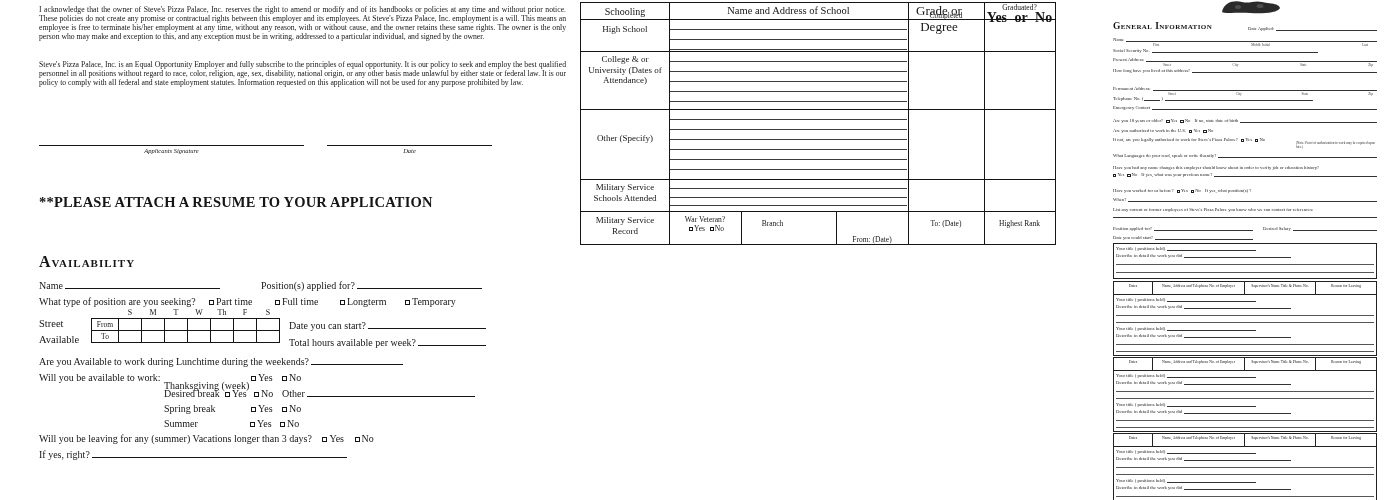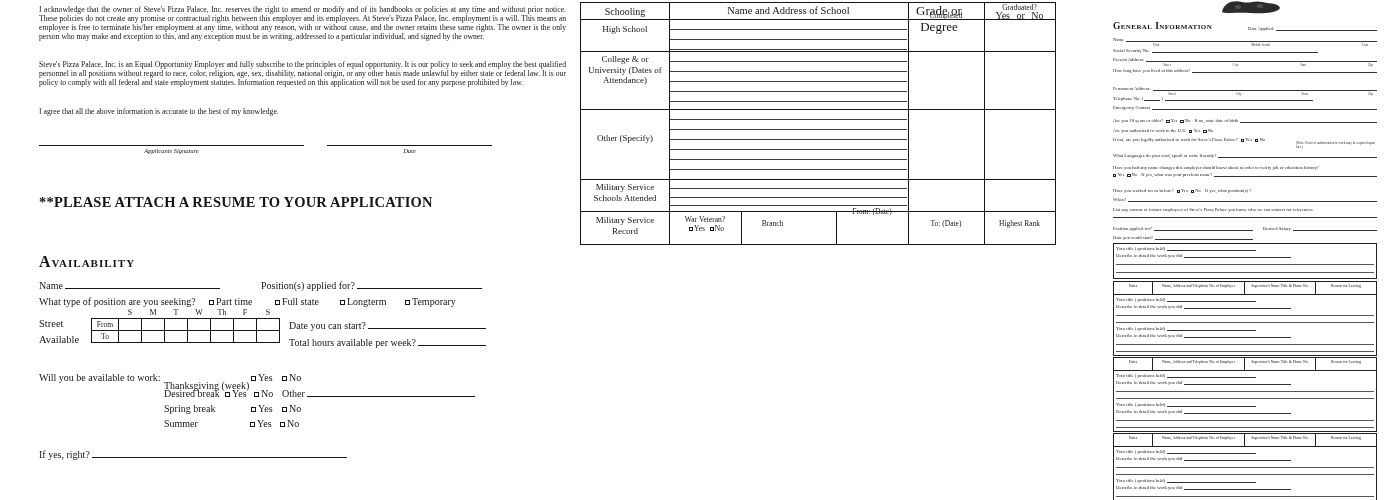--- a/index.html
+++ b/index.html
@@ -55,21 +55,20 @@
   .refbody .hl{position:absolute;left:2px;right:2px;border-top:.6px solid #555}
 </style>
 </head>
 <body>
 
 <div class="page">
 
   <div class="left">
     <div class="legal" style="top:5px">I acknowledge that the owner of Steve's Pizza Palace, Inc. reserves the right to amend or modify and of its handbooks or policies at any time and without prior notice.  These policies do not create any promise or contractual rights between this employer and its employees.  At Steve's Pizza Palace, Inc. employment is a will.  This means an employee is free to terminate his/her employment at any time, without any reason, with or without cause, and the owner retains these same rights.  The owner is the only person who may make and exception to this, and any exception must be in writing, addressed to a particular individual, and signed by the owner.</div>
     <div class="legal" style="top:60px">Steve's Pizza Palace, Inc. is an Equal Opportunity Employer and fully subscribe to the principles of equal opportunity.  It is our policy to seek and employ the best qualified personnel in all positions without regard to race, color, religion, age, sex, disability, national origin, or any other basis made unlawful by either state or federal law.  It is our policy to comply with all federal and state employment statutes.  Information requested on this application will not be used for any purpose prohibited by law.</div>
-    <div class="legal" style="top:107px">I agree that all the above information is accurate to the best of my knowledge.</div>
 
     <div class="sig" style="top:136px;left:0;width:265px">
       <div class="sigline"></div>
       <div class="siglab">Applicants Signature</div>
     </div>
     <div class="sig" style="top:136px;left:288px;width:165px">
       <div class="sigline"></div>
       <div class="siglab">Date</div>
     </div>
 
@@ -78,21 +77,21 @@
 
     <div class="row10" style="top:280px;left:0">
       <span>Name</span><span class="bl" style="width:155px"></span>
     </div>
     <div class="row10" style="top:280px;left:222px">
       <span>Position(s) applied for?</span><span class="bl" style="width:125px"></span>
     </div>
 
     <div class="row10" style="top:296px;left:0">What type of position are you seeking?</div>
     <div class="row10" style="top:296px;left:170px"><span class="cb"></span><span>Part time</span></div>
-    <div class="row10" style="top:296px;left:236px"><span class="cb"></span><span>Full state</span></div>
+    <div class="row10" style="top:296px;left:236px"><span class="cb"></span><span>Full time</span></div>
     <div class="row10" style="top:296px;left:301px"><span class="cb"></span><span>Longterm</span></div>
     <div class="row10" style="top:296px;left:366px"><span class="cb"></span><span>Temporary</span></div>
 
     <div class="row11" style="top:318px;left:0">Street</div>
     <div class="row11" style="top:334px;left:0">Available</div>
 
     <table class="hgrid" style="top:308px;left:52px">
       <tbody>
           <tr class="dh">
         <td></td>
@@ -127,20 +126,23 @@
     </tbody>
       </table>
 
     <div class="row10" style="top:320px;left:250px">
       <span>Date you can start?</span><span class="bl" style="width:118px"></span>
     </div>
     <div class="row10" style="top:337px;left:250px">
       <span>Total hours available per week?</span><span class="bl" style="width:68px"></span>
     </div>
 
+    <div class="row10" style="top:356px;left:0">
+      <span>Are you Available to work during Lunchtime during the weekends?</span><span class="bl" style="width:92px"></span>
+    </div>
 
     <div class="row10" style="top:372px;left:0">Will you be available to work:</div>
     <div class="row10" style="top:380px;left:125px">Thanksgiving (week)</div>
     <div class="row10" style="top:372px;left:212px"><span class="cb"></span><span>Yes</span></div>
     <div class="row10" style="top:372px;left:243px"><span class="cb"></span><span>No</span></div>
 
     <div class="row10" style="top:388px;left:125px">Desired break</div>
     <div class="row10" style="top:388px;left:186px"><span class="cb"></span><span>Yes</span></div>
     <div class="row10" style="top:388px;left:215px"><span class="cb"></span><span>No</span></div>
     <div class="row10" style="top:388px;left:243px">
@@ -148,20 +150,25 @@
     </div>
 
     <div class="row10" style="top:403px;left:125px">Spring break</div>
     <div class="row10" style="top:403px;left:212px"><span class="cb"></span><span>Yes</span></div>
     <div class="row10" style="top:403px;left:243px"><span class="cb"></span><span>No</span></div>
 
     <div class="row10" style="top:418px;left:125px">Summer</div>
     <div class="row10" style="top:418px;left:211px"><span class="cb"></span><span>Yes</span></div>
     <div class="row10" style="top:418px;left:241px"><span class="cb"></span><span>No</span></div>
 
+    <div class="row10" style="top:433px;left:0">
+      <span>Will you be leaving for any (summer) Vacations longer than 3 days?</span>
+      <span class="cb" style="margin-left:8px"></span><span>Yes</span>
+      <span class="cb" style="margin-left:8px"></span><span>No</span>
+    </div>
     <div class="row10" style="top:449px;left:0">
       <span>If yes, right?</span><span class="bl" style="width:255px"></span>
     </div>
   </div>
 
   <div class="school">
     <div class="vl" style="left:88px;top:0;height:241px"></div>
     <div class="vl" style="left:327px;top:0;height:241px"></div>
     <div class="vl" style="left:403px;top:0;height:241px"></div>
     <div class="vl" style="left:160px;top:208px;height:33px"></div>
@@ -170,21 +177,21 @@
     <div class="hlx" style="top:48px"></div>
     <div class="hlx" style="top:106px"></div>
     <div class="hlx" style="top:176px"></div>
     <div class="hlx" style="top:208px"></div>
 
     <div class="hdr" style="left:0;top:3px;width:88px;font-size:10px">Schooling</div>
     <div class="hdr" style="left:88px;top:2px;width:239px;font-size:10.5px">Name and Address of School</div>
     <div class="hdr" style="left:320px;top:0;width:76px;font-size:13px">Grade or Degree</div>
     <div class="hdr" style="left:327px;top:8px;width:76px;font-size:7.5px">Completed</div>
     <div class="hdr" style="left:403px;top:0;width:71px;font-size:7.5px">Graduated?</div>
-    <div class="hdr" style="left:403px;top:7px;width:71px;font-size:10px;font-weight:400;word-spacing:4px">Yes or No</div>
+    <div class="hdr" style="left:403px;top:7px;width:71px;font-size:14px;font-weight:700;word-spacing:4px">Yes or No</div>
 
     <div class="rowlab" style="left:0;top:21px;width:88px">High School</div>
     <div class="rowlab" style="left:4px;top:51px;width:80px">College &amp; or University (Dates of Attendance)</div>
     <div class="rowlab" style="left:0;top:130px;width:88px">Other (Specify)</div>
     <div class="rowlab" style="left:6px;top:179px;width:76px">Military Service Schools Attended</div>
     <div class="rowlab" style="left:6px;top:212px;width:76px">Military Service Record</div>
 
     <div class="wl" style="top:26px"></div>
     <div class="wl" style="top:36px"></div>
     <div class="wl" style="top:46px"></div>
@@ -202,21 +209,21 @@
     <div class="wl" style="top:185px"></div>
     <div class="wl" style="top:194px"></div>
     <div class="wl" style="top:202px"></div>
 
     <div class="mcell" style="left:88px;top:212px;width:72px">
       <span>War Veteran?</span><br>
       <span class="cbm"></span><span>Yes</span>
       <span class="cbm"></span><span>No</span>
     </div>
     <div class="mcell" style="left:144px;top:216px;width:95px">Branch</div>
-    <div class="mcell" style="left:255px;top:204px;width:72px">From: (Date)</div>
+    <div class="mcell" style="left:255px;top:232px;width:72px">From: (Date)</div>
     <div class="mcell" style="left:327px;top:216px;width:76px">To: (Date)</div>
     <div class="mcell" style="left:403px;top:216px;width:71px">Highest Rank</div>
   </div>
 
   <div class="right">
     <svg class="logo" viewBox="0 0 62 14">
       <path d="M2,12 C4,2 14,0 22,2 C30,4 34,0 42,2 C50,4 58,3 60,8 C58,13 42,14 30,13 C18,12 5,14 2,12 Z" fill="#2b2b2b"></path>
       <ellipse cx="18" cy="7" rx="3" ry="2" fill="#4d4d4d"></ellipse>
       <ellipse cx="40" cy="6" rx="3.5" ry="2" fill="#4d4d4d"></ellipse>
     </svg>

